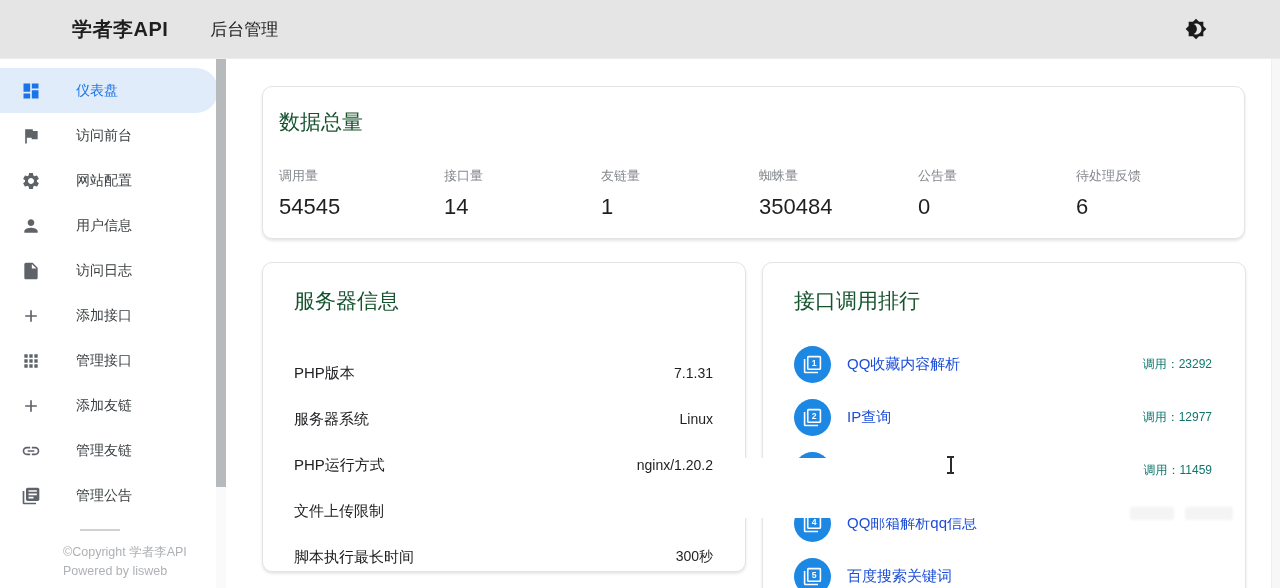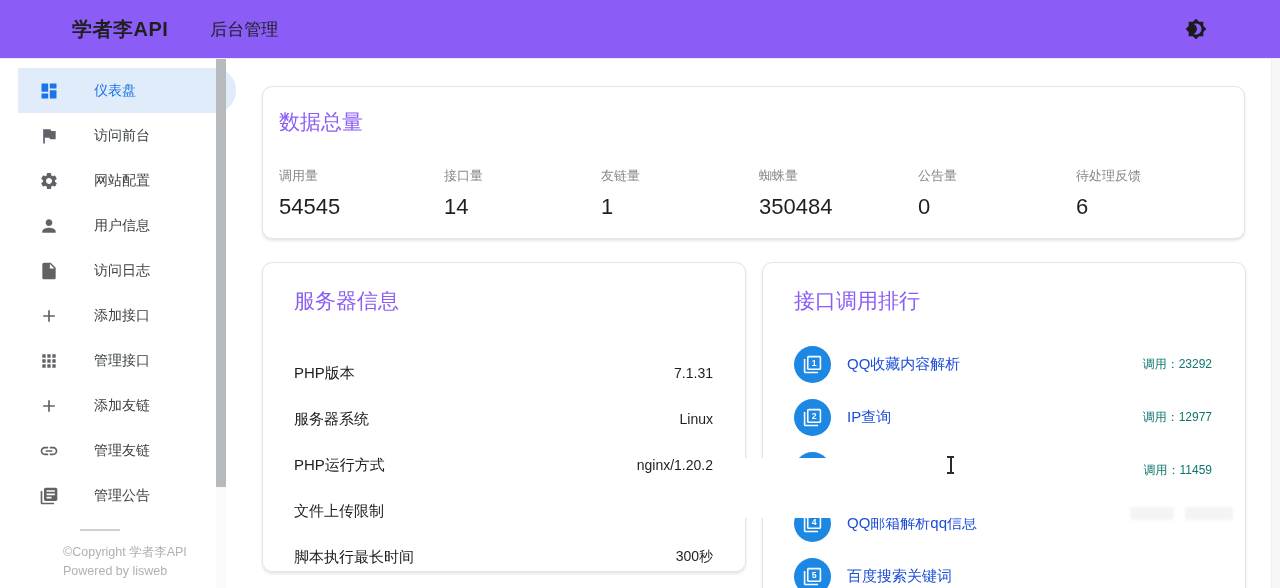--- a/index.html
+++ b/index.html
@@ -3,55 +3,55 @@
 <meta charset="utf-8">
 <style>
   html,body{margin:0;padding:0;}
   body{
     width:1280px;height:588px;overflow:hidden;background:#fff;
     font-family:"Liberation Sans","DejaVu Sans",sans-serif;
     color:#202124;position:relative;
   }
   
   .header{
-    position:absolute;top:0;left:0;right:0;height:58px;background:#8b5cf6;
+    position:absolute;top:0;left:0;right:0;height:58px;background:#e5e5e5;
     border-bottom:1px solid #ececec;display:flex;align-items:center;z-index:20;
   }
   .icon-btn{width:40px;height:40px;display:flex;align-items:center;justify-content:center;
     border:none;background:transparent;cursor:pointer;border-radius:50%;}
   .hamburger{margin-left:8px;}
   .hamburger .bar{width:18px;height:2px;background:#3c4043;margin:2px 0;}
   .app-title{font-size:20px;font-weight:bold;color:#1f1f1f;margin-left:24px;letter-spacing:.5px;}
   .page-title{font-size:17px;color:#202124;margin-left:42px;}
   .header-spacer{flex:1;}
   .theme-btn{margin-right:14px;}
   .kebab-btn{margin-right:10px;}
   .kebab-btn .dot{width:4px;height:4px;border-radius:50%;background:#3c4043;margin:2px 0;}
   
   .sidebar{position:absolute;top:59px;left:0;width:229px;bottom:0;background:#fff;z-index:15;}
-  .nav{padding-top:9px;padding-left:18px;}
+  .nav{padding-top:9px;}
   .nav-item{
     height:45px;display:flex;align-items:center;padding-left:19px;width:218px;
     box-sizing:border-box;cursor:pointer;color:#3c4043;
   }
   .nav-item .nav-ic{width:24px;height:24px;display:flex;align-items:center;justify-content:center;color:#5f6368;}
   .nav-item .nav-label{font-size:14px;margin-left:33px;}
   .nav-item.active{background:#e1ecfa;border-radius:0 22px 22px 0;color:#1a73e8;}
   .nav-item.active .nav-ic{color:#1a73e8;}
   .side-scroll{position:absolute;left:216px;top:0;width:10px;bottom:0;background:#fafafa;}
   .side-thumb{position:absolute;left:0;top:0;width:10px;height:428px;background:#b7babd;}
   .side-footer{position:absolute;left:0;top:470px;width:216px;color:#aeb1b5;font-size:12.5px;line-height:19px;padding-left:63px;box-sizing:border-box;}
   .side-dash{width:40px;height:2px;background:#cfd1d4;margin:0 0 12px 17px;}
   
   .main{position:absolute;left:230px;top:59px;right:0;bottom:0;background:#fff;overflow:hidden;}
   .card{
     position:absolute;background:#fff;border:1px solid #e4e4e4;border-radius:10px;
     box-shadow:0 2px 3px rgba(0,0,0,.10);box-sizing:border-box;
   }
-  .card-title{font-size:21px;color:#8b5cf6;}
+  .card-title{font-size:21px;color:#14532d;}
   
   .stats-card{left:32px;top:27px;width:983px;height:153px;padding:21px 16px 0 16px;}
   .stats-row{display:grid;grid-template-columns:165px 157px 158px 159px 158px auto;margin-top:31px;}
   .stat-label{font-size:13px;color:#85898f;}
   .stat-value{font-size:22px;color:#1f1f1f;margin-top:9px;}
   
   .server-card{left:32px;top:203px;width:484px;height:310px;padding:24px 32px 0 31px;}
   .srv-rows{margin-top:35px;}
   .srv-row{height:46px;display:flex;align-items:center;justify-content:space-between;gap:36px;}
   .srv-label{font-size:15px;color:#202124;}

